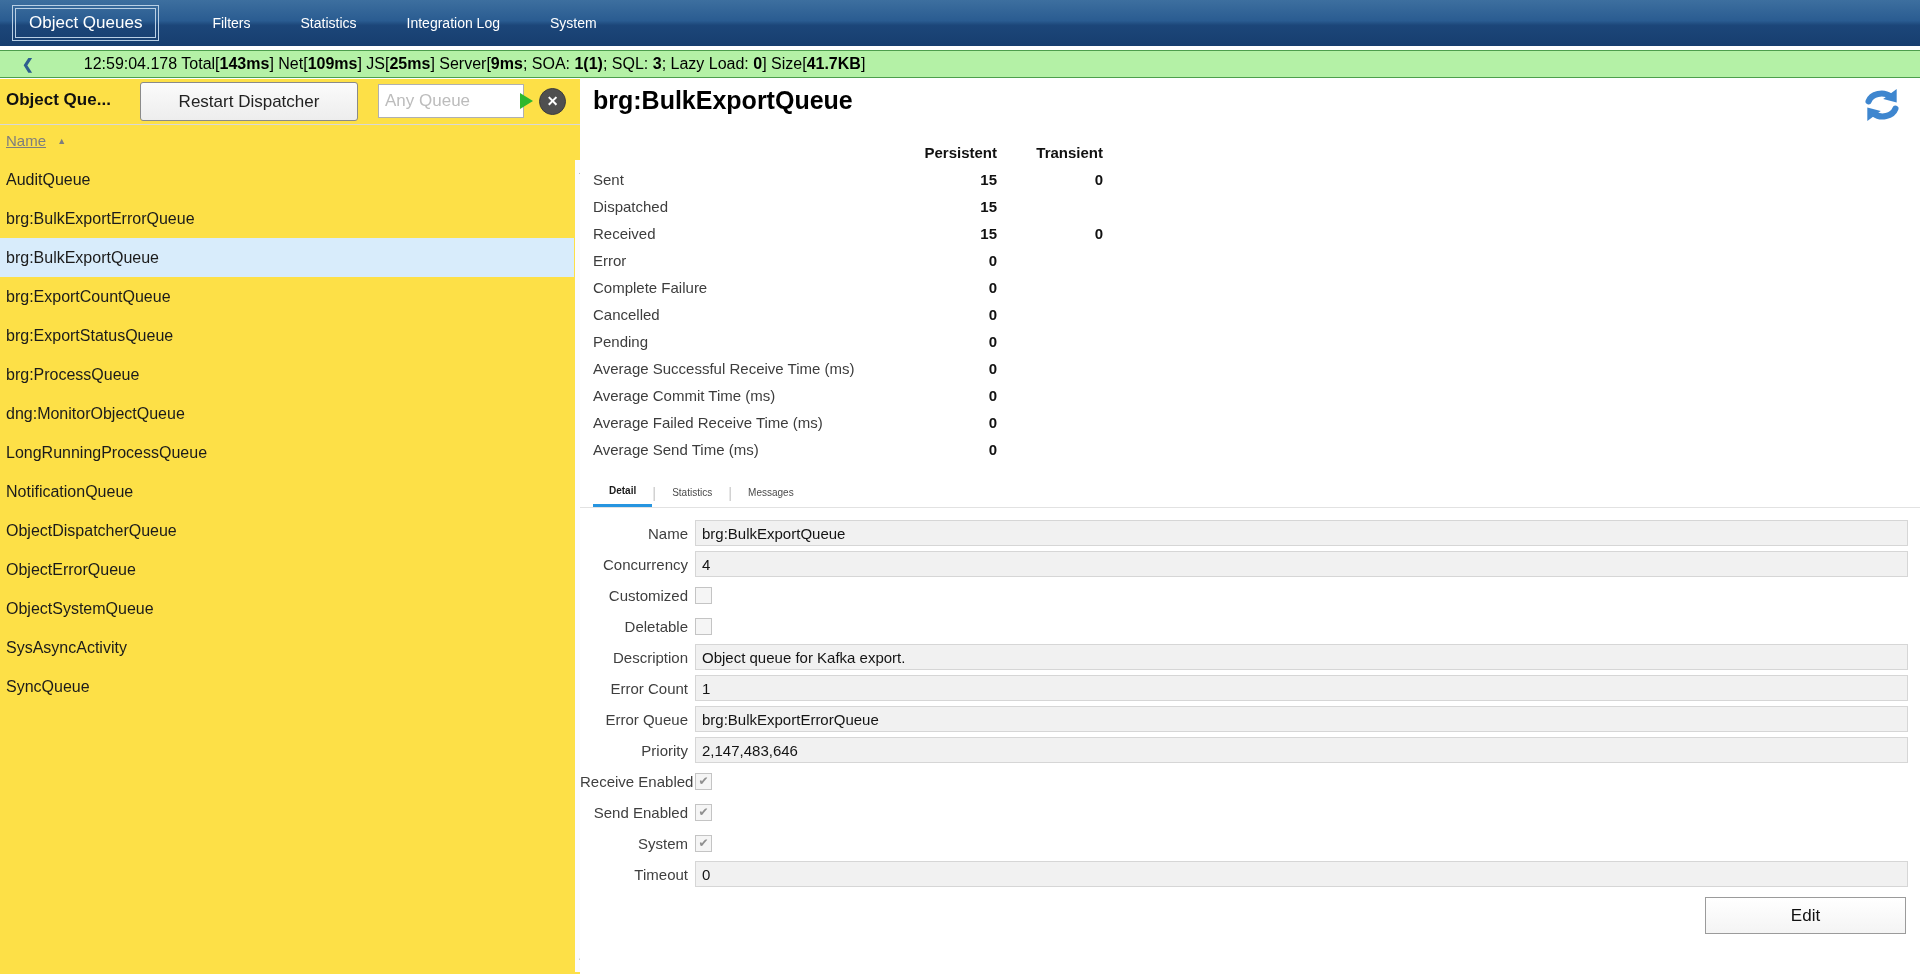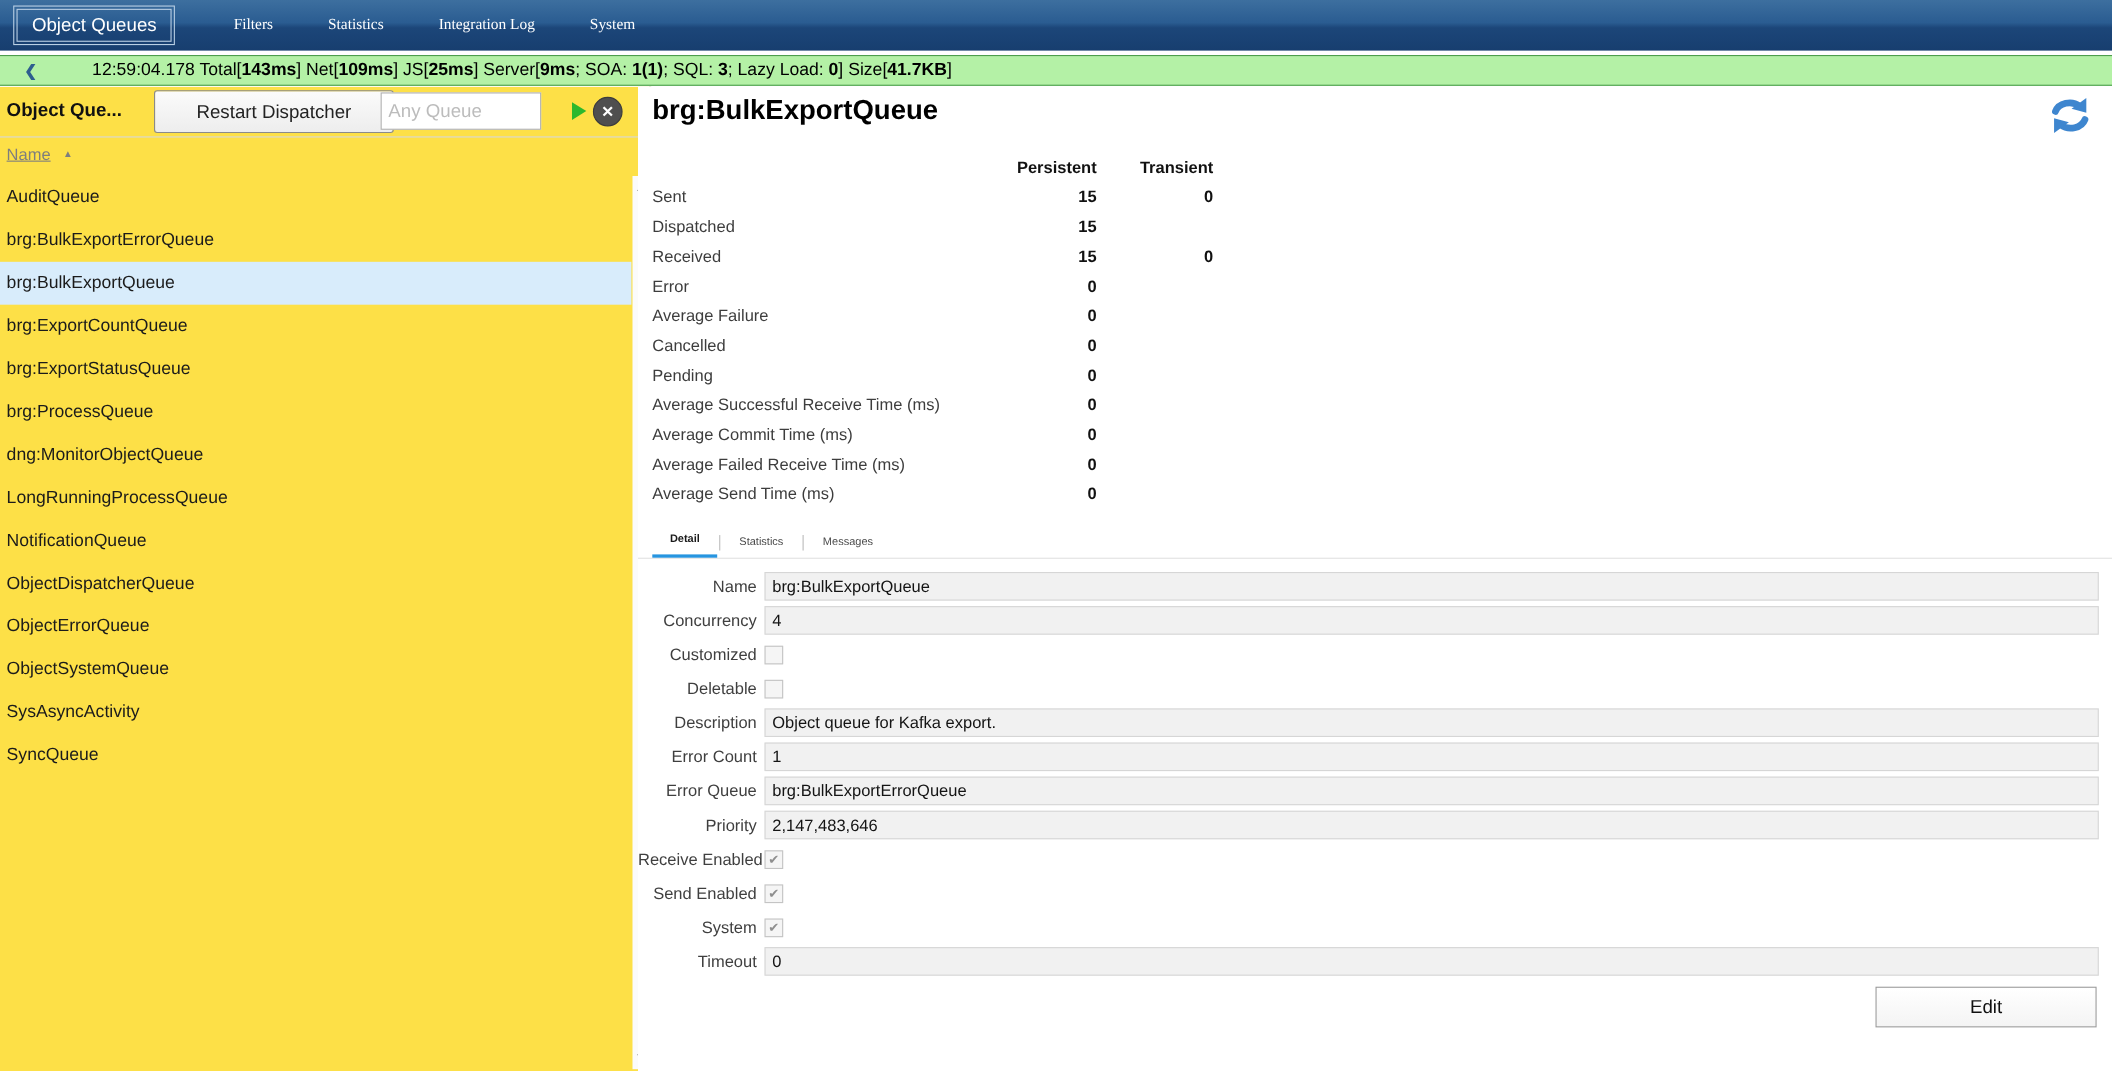--- a/index.html
+++ b/index.html
@@ -7,40 +7,40 @@
               font-family:"Liberation Sans", sans-serif; }
 
   
   .navbar { position:absolute; top:0; left:0; width:1920px; height:46px;
     background:linear-gradient(180deg,#3d6f9f 0%,#2a5c91 45%,#1c4679 55%,#173e6f 100%);
     display:flex; align-items:center; }
   .nav-tabs { display:flex; align-items:center; height:100%; padding-left:12px;gap:24px; }
   .nav-tab-active { border:1px solid #b9cfe4; padding:2px; margin-right:16px; }
   .nav-tab-active-inner { display:block; border:1px solid #b9cfe4; padding:4px 13px;
     color:#fff; font-size:17px; }
-  .nav-tab { color:#fff; font-size:14px; padding:0 13px; cursor:default;font-family:Liberation Serif, serif; }
+  .nav-tab { color:#fff; font-size:14px; padding:0 13px; cursor:default; }
 
   
   .statusbar { position:absolute; top:50px; left:0; width:1920px; height:28px;
     background:#b4f1a6; border-top:1px solid #4d9e4d; border-bottom:1px solid #4d9e4d;
     display:flex; align-items:center; font-size:16px; color:#000; }
   .back-icon { margin-left:22px; color:#2e5e8f; font-size:14px; font-weight:bold; }
   .status-text { margin-left:50px; white-space:nowrap; }
   .status-text b { font-weight:bold; }
 
   
   .sidebar { position:absolute; top:79px; left:0; width:592px; bottom:0; background:#fde047;
     border-right:2px solid #14532d; }
   .sidebar-header { position:absolute; top:0; left:0; right:0; height:46px;
     border-bottom:1px solid #d8d8d8; }
   .sidebar-title { position:absolute; left:6px; top:11px; font-size:17px; font-weight:bold; color:#111; }
   .restart-btn { position:absolute; left:140px; top:3px; width:218px; height:39px;
     background:linear-gradient(#fbfbfb,#ededed); border:1px solid #8a8a8a; border-radius:3px;
     font-size:17px; color:#222; font-family:inherit; }
-  .queue-search { position:absolute; left:346px; top:5px; width:146px; height:34px;
+  .queue-search { position:absolute; left:378px; top:5px; width:146px; height:34px;
     border:1px solid #b0b0b0; font-size:17px; padding:0 6px; color:#333; font-family:inherit; }
   .queue-search::placeholder { color:#bcbcbc; }
   .play-icon { position:absolute; left:520px; top:14px; width:0; height:0;
     border-left:13px solid #2db82d; border-top:8px solid transparent; border-bottom:8px solid transparent; }
   .clear-icon { position:absolute; left:539px; top:9px; width:27px; height:27px; border-radius:50%;
     background:#4f4f4f; border:1px solid #3c3c3c; color:#fff; text-align:center; line-height:25px;
     font-size:14px; font-weight:bold; }
   .sort-header { position:absolute; top:53px; left:6px; font-size:15px; color:#7e7e7e; }
   .sort-label { text-decoration:underline; }
   .sort-arrow { font-size:9px; margin-left:7px; vertical-align:2px; }
@@ -160,21 +160,21 @@
       <div class="s-cell s-val">0</div>
       <div class="s-cell s-label">Dispatched</div>
       <div class="s-cell s-val">15</div>
       <div class="s-cell s-val"></div>
       <div class="s-cell s-label">Received</div>
       <div class="s-cell s-val">15</div>
       <div class="s-cell s-val">0</div>
       <div class="s-cell s-label">Error</div>
       <div class="s-cell s-val">0</div>
       <div class="s-cell s-val"></div>
-      <div class="s-cell s-label">Average Failure</div>
+      <div class="s-cell s-label">Complete Failure</div>
       <div class="s-cell s-val">0</div>
       <div class="s-cell s-val"></div>
       <div class="s-cell s-label">Cancelled</div>
       <div class="s-cell s-val">0</div>
       <div class="s-cell s-val"></div>
       <div class="s-cell s-label">Pending</div>
       <div class="s-cell s-val">0</div>
       <div class="s-cell s-val"></div>
       <div class="s-cell s-label">Average Successful Receive Time (ms)</div>
       <div class="s-cell s-val">0</div>

